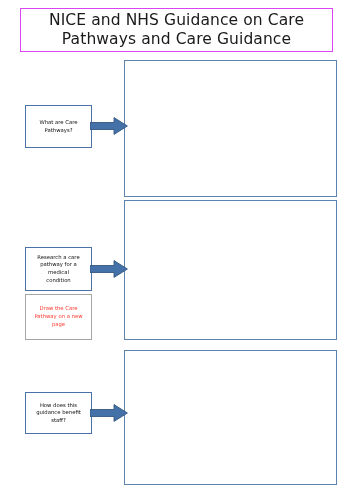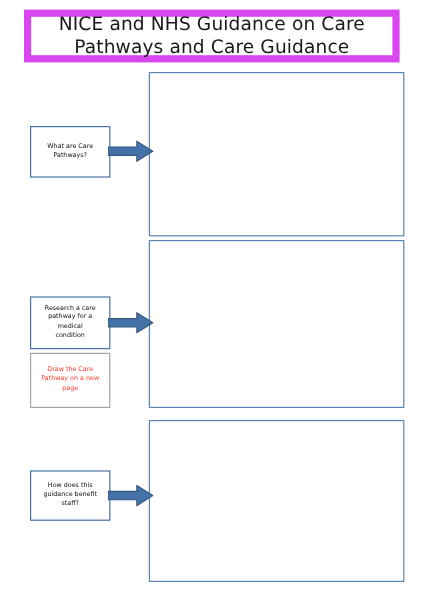--- a/index.html
+++ b/index.html
@@ -23,21 +23,21 @@
   }
 
   
   .title-box {
     position: absolute;
     left: 20px;
     top: 8px;
     width: 313px;
     height: 44px;
     box-sizing: border-box;
-    border: 6px solid #d946ef;
+    border: 1px solid #d946ef;
     background: #ffffff;
     display: flex;
     align-items: center;
     justify-content: center;
     text-align: center;
   }
   .title-text {
     font-family: "DejaVu Sans", sans-serif;
     font-size: 15.5px;
     line-height: 1.22;

